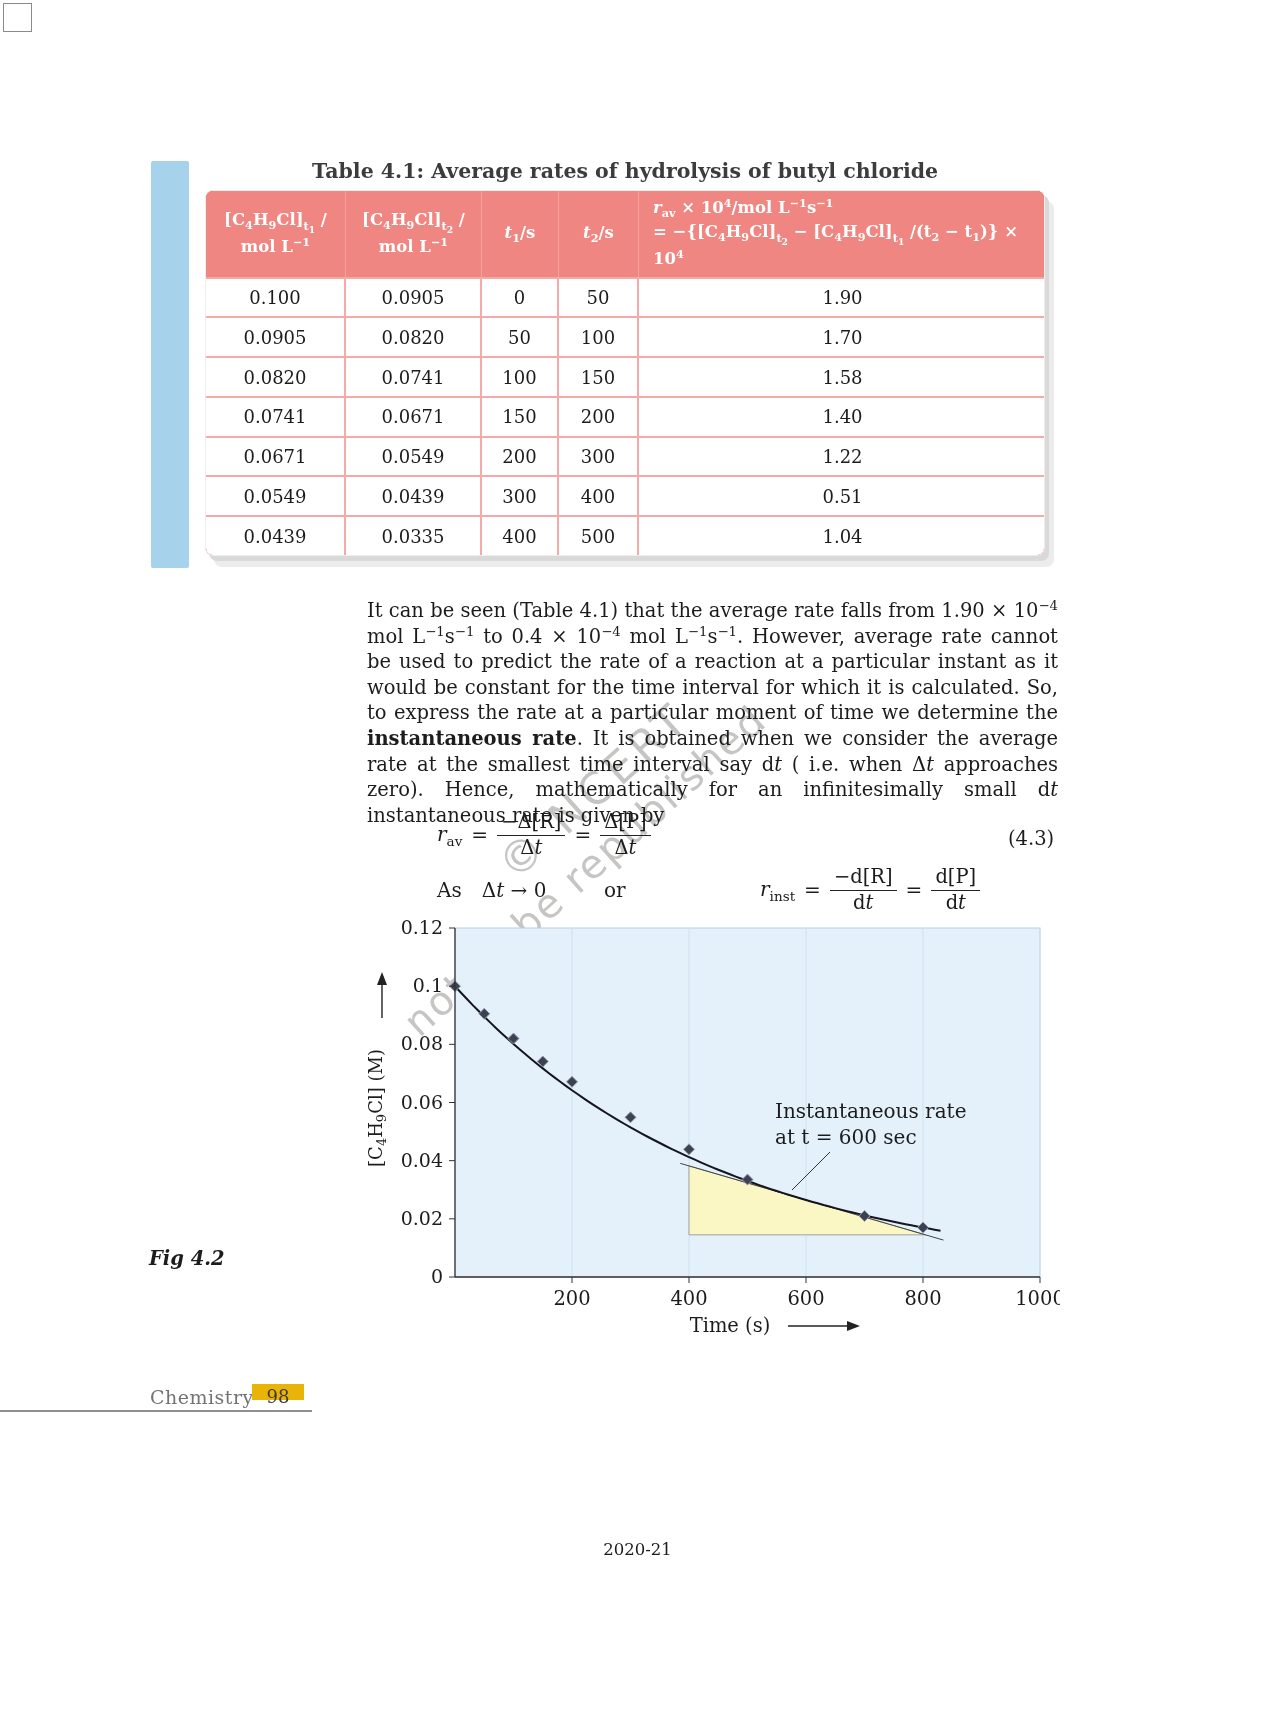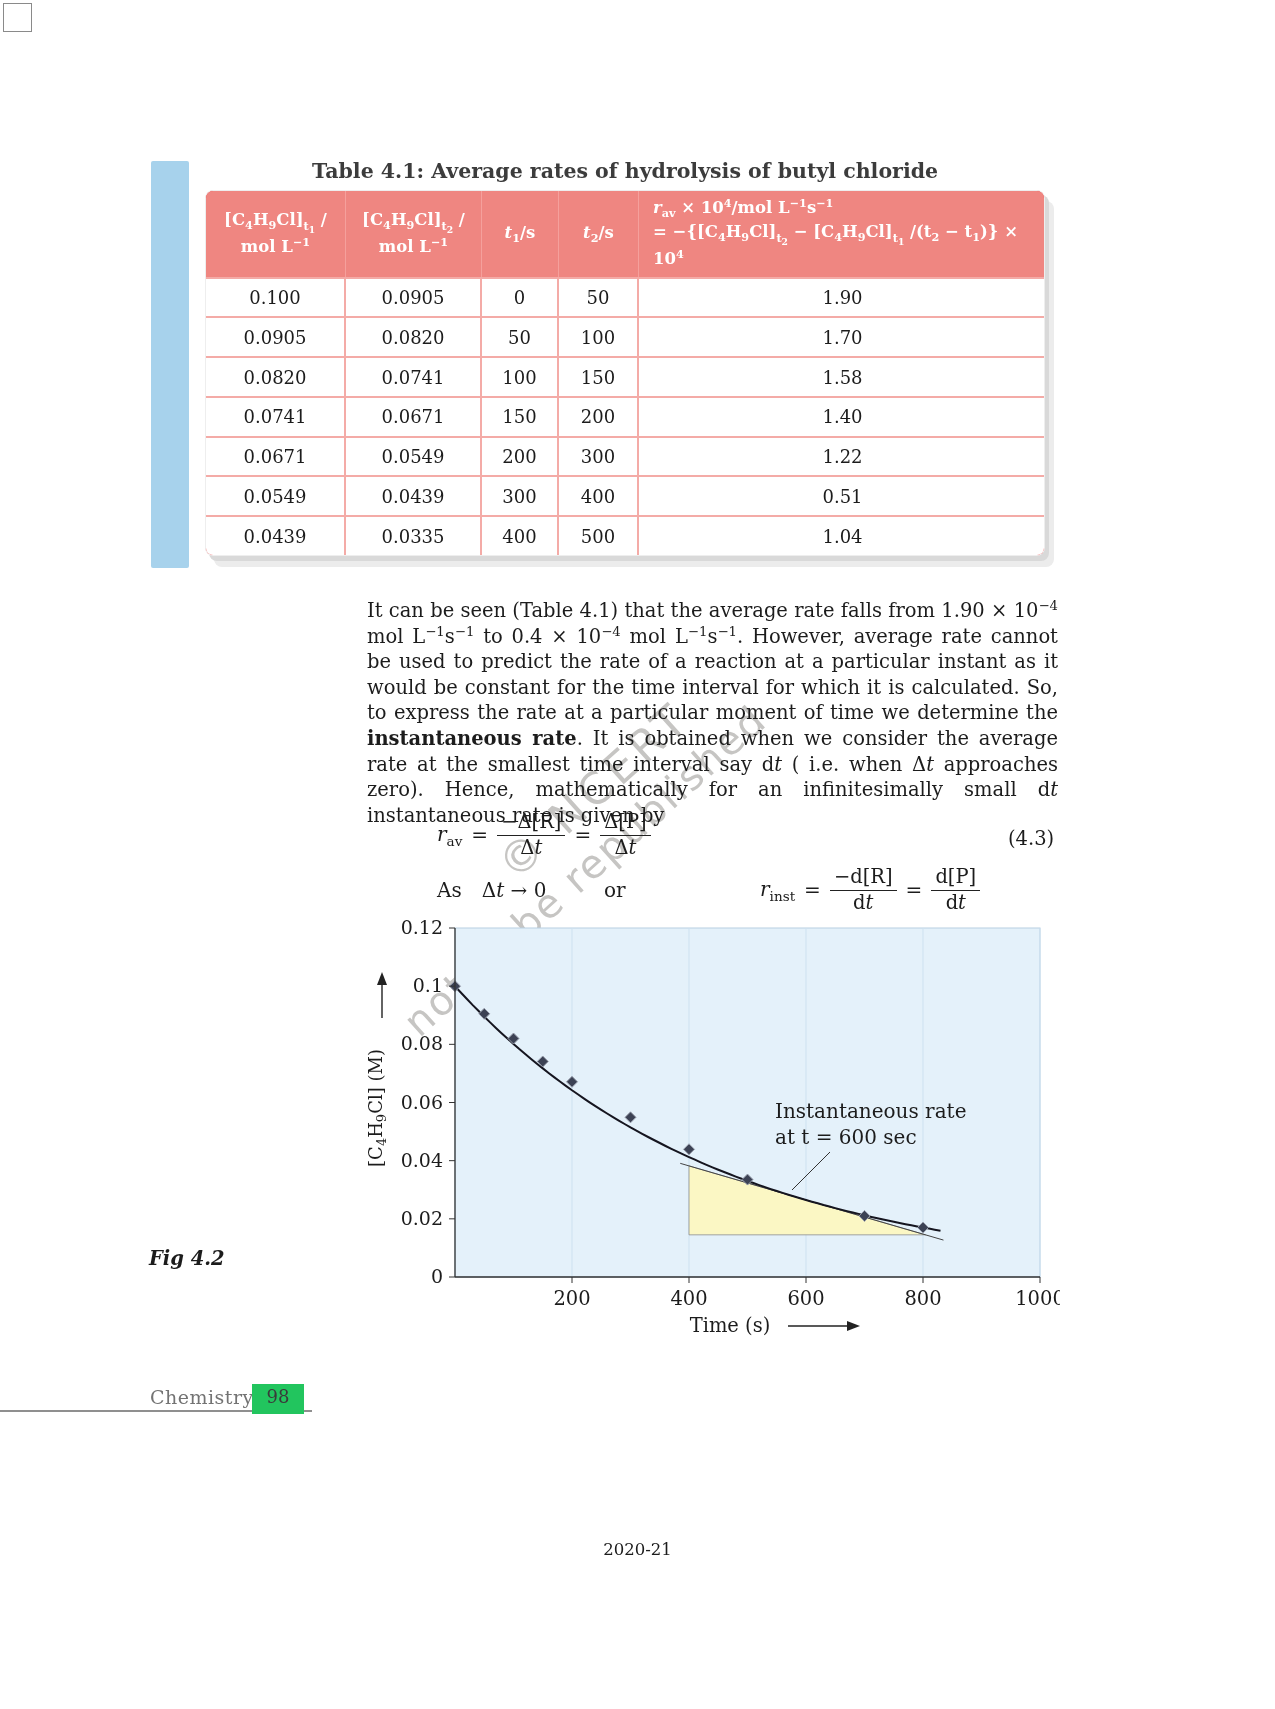--- a/index.html
+++ b/index.html
@@ -29,21 +29,21 @@
   .frac .num{border-bottom:1.6px solid #222;padding:0 4px 2px;}
   .frac .den{padding-top:1px;}
   .eq-tag{position:absolute;left:1008px;top:827px;font-size:19.5px;z-index:2;}
   .cond{left:437px;top:878px;gap:20px;}
   .or-word{position:absolute;left:604px;top:878px;font-size:20px;z-index:2;}
   .inst{left:724px;top:866px;margin-left:36px;}
   #chart-svg{position:absolute;left:360px;top:918px;z-index:2;}
   .fig-caption{position:absolute;left:149px;top:1246px;font-size:19.5px;font-style:italic;line-height:25px;z-index:2;text-align:center;}
   .fig-caption .fig-label{font-weight:bold;margin-bottom:2px;}
   .footer-left{position:absolute;left:150px;top:1386px;font-size:19px;color:#737373;letter-spacing:.5px;z-index:2;}
-  .page-badge{position:absolute;left:252px;top:1384px;width:52px;height:30px;background:#22c55e;text-align:center;
+  .page-badge{position:absolute;left:252px;top:1384px;width:52px;height:16px;background:#eab308;text-align:center;
               font-size:18px;line-height:26px;color:#3a3a3a;z-index:2;}
   .footer-rule{position:absolute;left:0;top:1410px;width:312px;height:2px;background:#8f8f8f;z-index:1;}
   .year{position:absolute;left:0;top:1540px;width:1275px;text-align:center;font-size:16.5px;z-index:2;}
 </style>
 </head>
 <body>
 
 <div class="corner-mark"></div>
 <div class="watermark wm1">© NCERT</div>
 <div class="watermark wm2">not to be republished</div>

